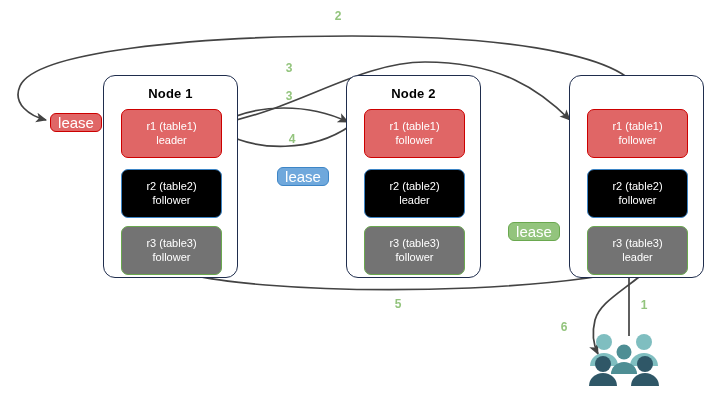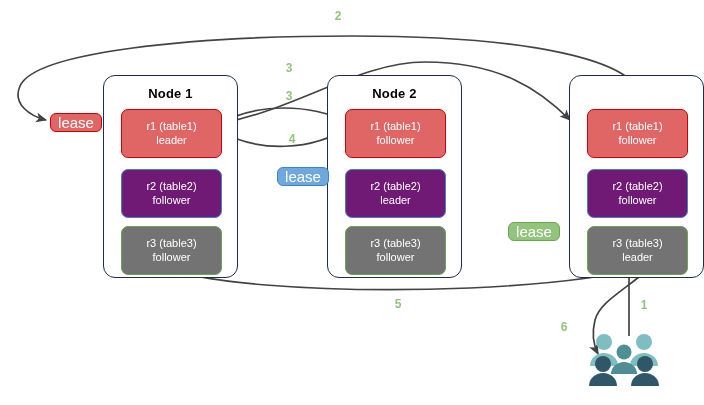--- a/index.html
+++ b/index.html
@@ -53,21 +53,21 @@
     flex-direction: column;
     align-items: center;
     justify-content: center;
     font-size: 11px;
     line-height: 13.5px;
     color: #ffffff;
     text-align: center;
   }
   .range .l1, .range .l2 { display: block; white-space: nowrap; }
   .r-red   { background: #e06666; border: 1.6px solid #cc0000; }
-  .r-blue  { background: #701a75; border: 1.6px solid #3d85c6; }
+  .r-blue  { background: #000000; border: 1.6px solid #3d85c6; }
   .r-green { background: #737373; border: 1.6px solid #6aa84f; }
 
   .lease {
     position: absolute;
     box-sizing: border-box;
     border-radius: 6px;
     display: flex;
     align-items: center;
     justify-content: center;
     font-size: 15px;
@@ -134,21 +134,21 @@
       <span class="l1">r2 (table2)</span>
       <span class="l2">follower</span>
     </div>
 
     <div class="range r-green" style="left:17px; top:150px; width:101px; height:49px;">
       <span class="l1">r3 (table3)</span>
       <span class="l2">follower</span>
     </div>
   </div>
 
-  <div class="node-box" style="left:327px; top:63px; width:135px; height:203px;">
+  <div class="node-box" style="left:346px; top:63px; width:135px; height:203px;">
     <div class="node-title" style="top:10px;">Node 2</div>
 
     <div class="range r-red" style="left:17px; top:33px; width:101px; height:49px;">
       <span class="l1">r1 (table1)</span>
       <span class="l2">follower</span>
     </div>
 
     <div class="range r-blue" style="left:17px; top:93px; width:101px; height:49px;">
       <span class="l1">r2 (table2)</span>
       <span class="l2">leader</span>

